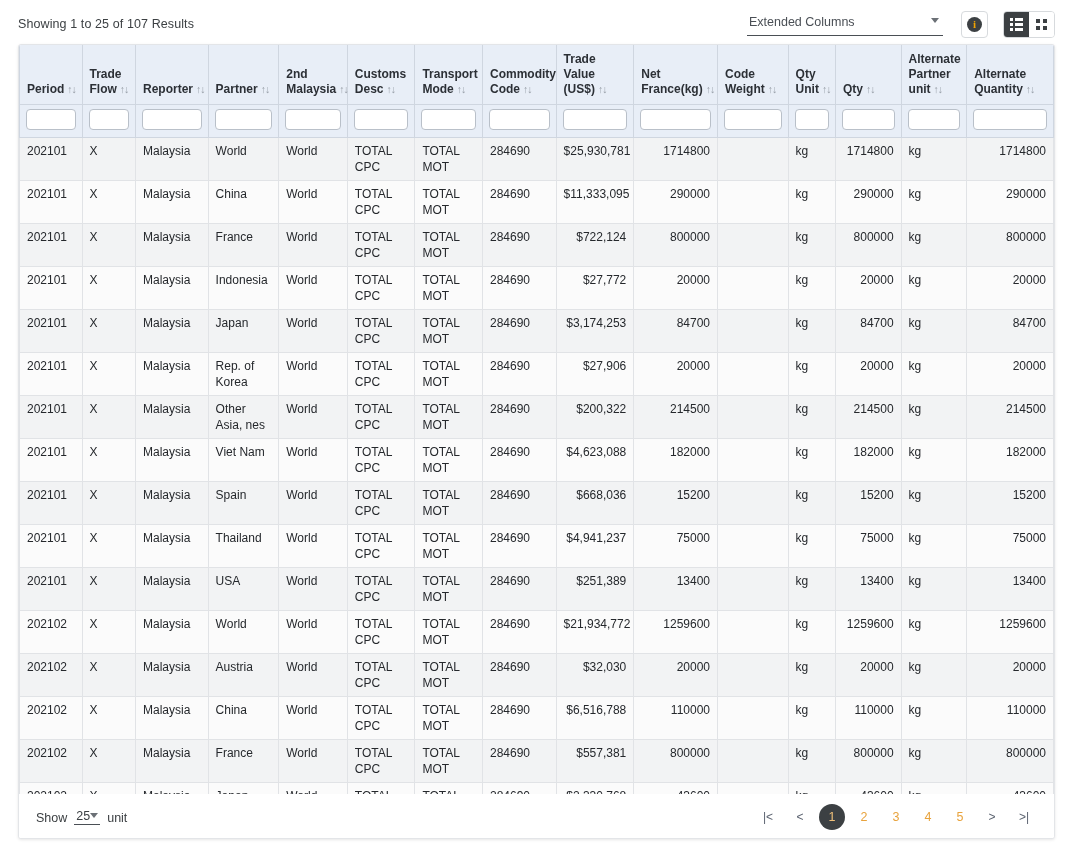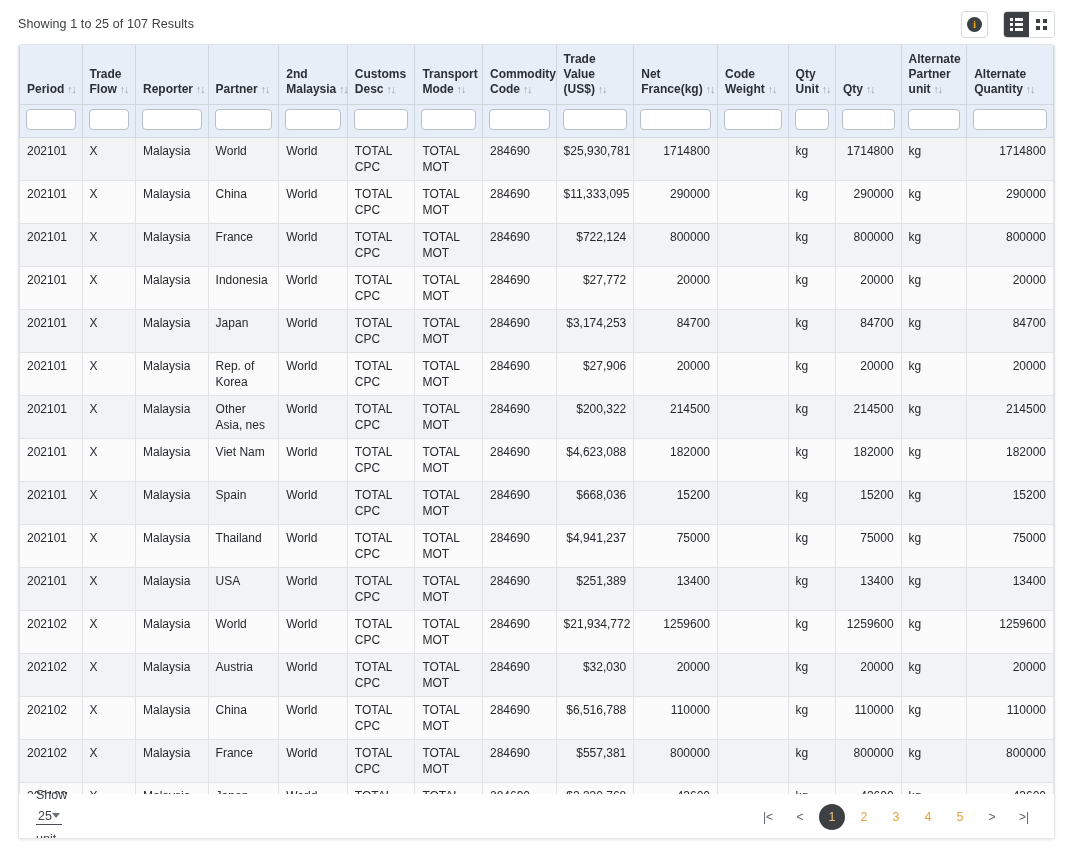--- a/index.html
+++ b/index.html
@@ -103,21 +103,21 @@
   }
   tbody tr.odd td { background: #f2f3f4; }
   tbody tr.even td { background: #fbfbfb; }
   td.num { text-align: right; }
 
   
   .footer {
     height: 44px; display: flex; align-items: center; justify-content: space-between;
     padding: 0 14px 0 17px; background: #fff; border-top: 1px solid #ffffff;
   }
-  .show-rows { display: flex; align-items: flex-start; gap: 7px; font-size: 12.5px; color: #3c4043; flex-direction: column; }
+  .show-rows { display: flex; align-items: flex-end; gap: 7px; font-size: 12.5px; color: #3c4043; }
   .rows-sel { position: relative; display: inline-flex; align-items: center; 
     border-bottom: 1px solid #4a4f55; padding: 0 2px 1px 2px; cursor: pointer; }
   .rows-sel .val { font-size: 12.5px; color: #3c4043; }
   .rows-sel .caret2 { width: 0; height: 0; border-left: 4px solid transparent;
     border-right: 4px solid transparent; border-top: 5px solid #6b7076; }
 
   .pager { display: flex; align-items: center; gap: 0px; }
   .pg {
     min-width: 26px; height: 26px; display: flex; align-items: center; justify-content: center;
     font-size: 12.5px; color: #5b6370; cursor: pointer; margin: 0 3px;
@@ -133,20 +133,25 @@
 </head>
 <body>
 
 <div class="page">
 
   <div class="topbar">
     <div class="results-text">Showing 1 to 25 of 107 Results</div>
 
     <div class="topbar-right">
 
+      <div class="select-wrap">
+        <span class="sel-label">Extended Columns</span>
+        <div class="sel-line"></div>
+        <div class="caret"></div>
+      </div>
 
       <div class="icon-btn" style="margin-right:5px;">
         <div class="info-circle">i</div>
       </div>
 
       <div class="toggle-group" style="margin-right:18px;">
         <div class="toggle-btn active">
           <div class="li-rows">
             <div class="li-row">
                 <div class="li-dot"></div>

